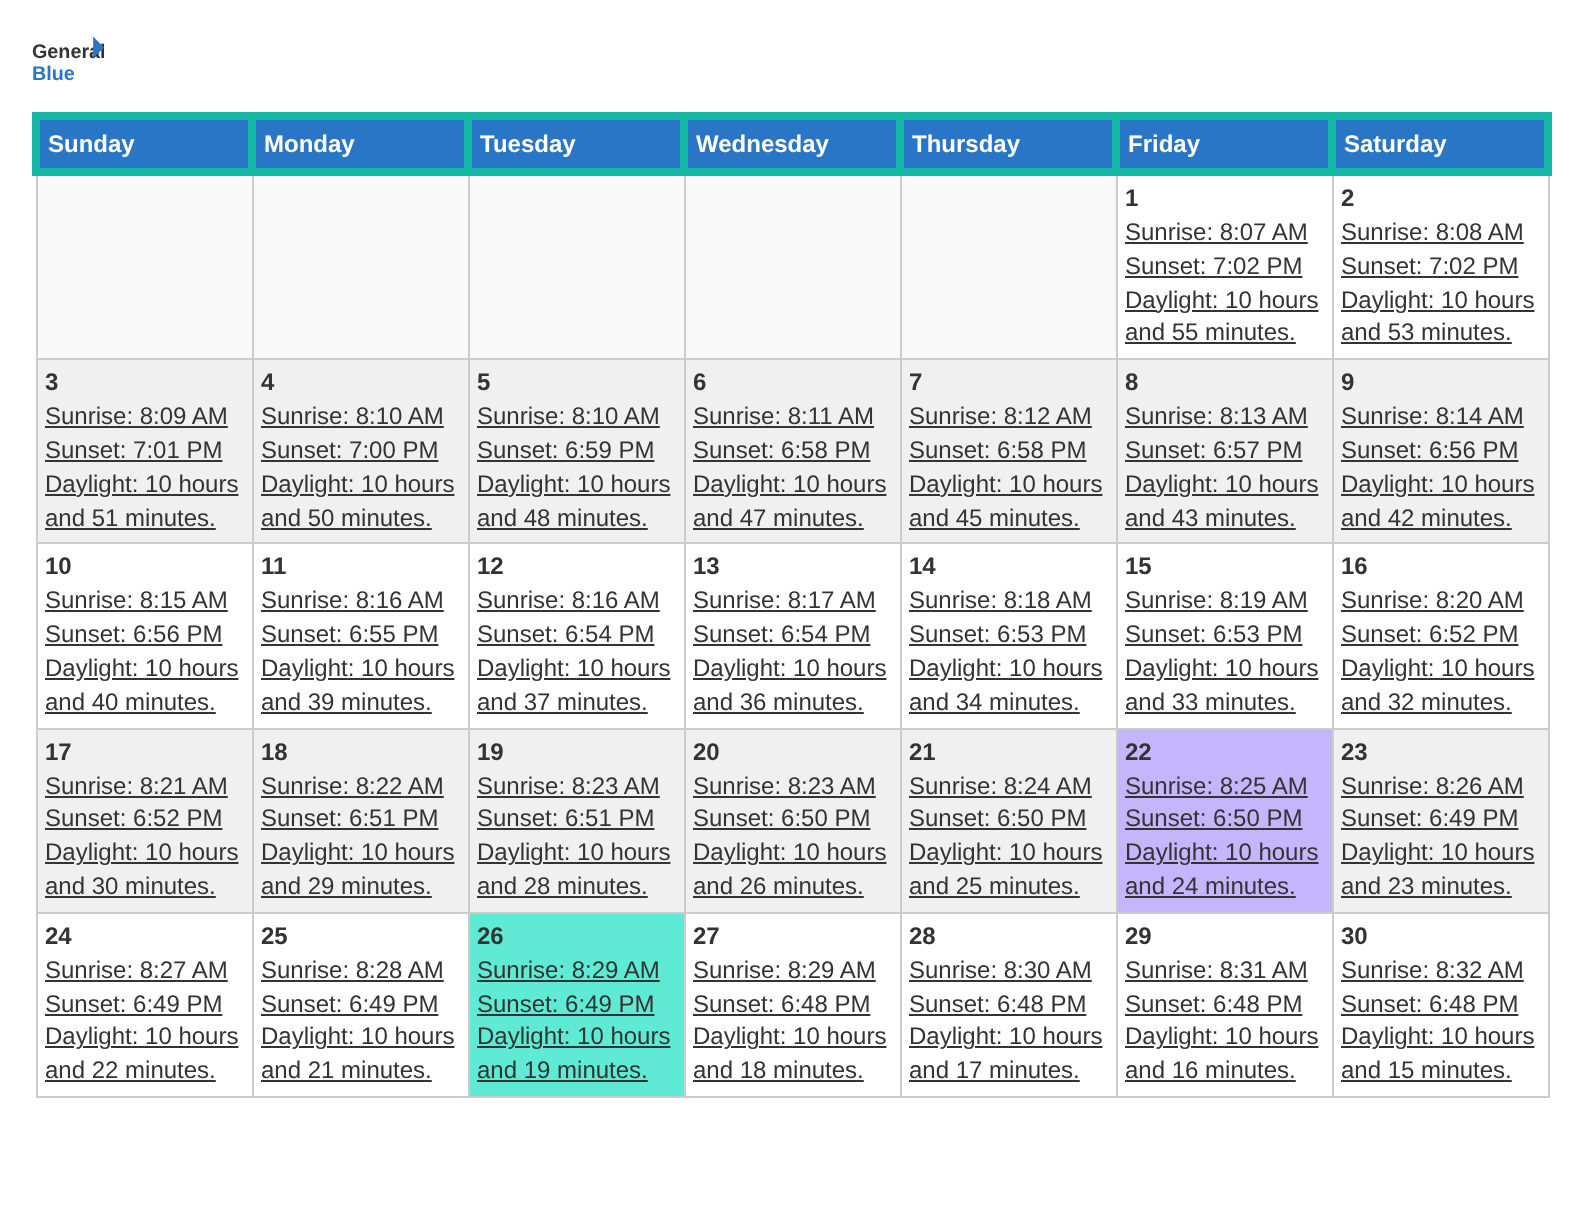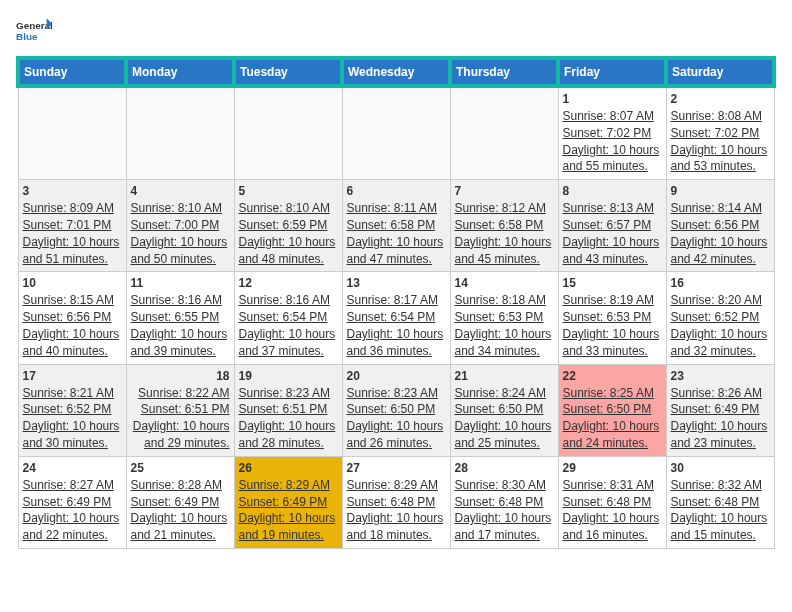--- a/index.html
+++ b/index.html
@@ -219,21 +219,21 @@
 Daylight: 10 hours and 32 minutes.</div>
         </td>
       </tr>
       <tr>
         <td style="background: rgb(240, 240, 240);">
           <span class="day-num">17</span>
           <div class="day-info">Sunrise: 8:21 AM
 Sunset: 6:52 PM
 Daylight: 10 hours and 30 minutes.</div>
         </td>
-        <td style="background: rgb(240, 240, 240); text-align: right;">
+        <td style="background: rgb(240, 240, 240);">
           <span class="day-num">18</span>
           <div class="day-info">Sunrise: 8:22 AM
 Sunset: 6:51 PM
 Daylight: 10 hours and 29 minutes.</div>
         </td>
         <td style="background: rgb(240, 240, 240);">
           <span class="day-num">19</span>
           <div class="day-info">Sunrise: 8:23 AM
 Sunset: 6:51 PM
 Daylight: 10 hours and 28 minutes.</div>
@@ -243,21 +243,21 @@
           <div class="day-info">Sunrise: 8:23 AM
 Sunset: 6:50 PM
 Daylight: 10 hours and 26 minutes.</div>
         </td>
         <td style="background: rgb(240, 240, 240);">
           <span class="day-num">21</span>
           <div class="day-info">Sunrise: 8:24 AM
 Sunset: 6:50 PM
 Daylight: 10 hours and 25 minutes.</div>
         </td>
-        <td style="background: #fca5a5; margin-top: 33px;">
+        <td style="background: #c4b5fd; margin-top: 33px;">
           <span class="day-num">22</span>
           <div class="day-info">Sunrise: 8:25 AM
 Sunset: 6:50 PM
 Daylight: 10 hours and 24 minutes.</div>
         </td>
         <td style="background: rgb(240, 240, 240);">
           <span class="day-num">23</span>
           <div class="day-info">Sunrise: 8:26 AM
 Sunset: 6:49 PM
 Daylight: 10 hours and 23 minutes.</div>
@@ -269,21 +269,21 @@
           <div class="day-info">Sunrise: 8:27 AM
 Sunset: 6:49 PM
 Daylight: 10 hours and 22 minutes.</div>
         </td>
         <td style="background: rgb(255, 255, 255);">
           <span class="day-num">25</span>
           <div class="day-info">Sunrise: 8:28 AM
 Sunset: 6:49 PM
 Daylight: 10 hours and 21 minutes.</div>
         </td>
-        <td style="background: #eab308;">
+        <td style="background: #5eead4;">
           <span class="day-num">26</span>
           <div class="day-info">Sunrise: 8:29 AM
 Sunset: 6:49 PM
 Daylight: 10 hours and 19 minutes.</div>
         </td>
         <td style="background: rgb(255, 255, 255);">
           <span class="day-num">27</span>
           <div class="day-info">Sunrise: 8:29 AM
 Sunset: 6:48 PM
 Daylight: 10 hours and 18 minutes.</div>

